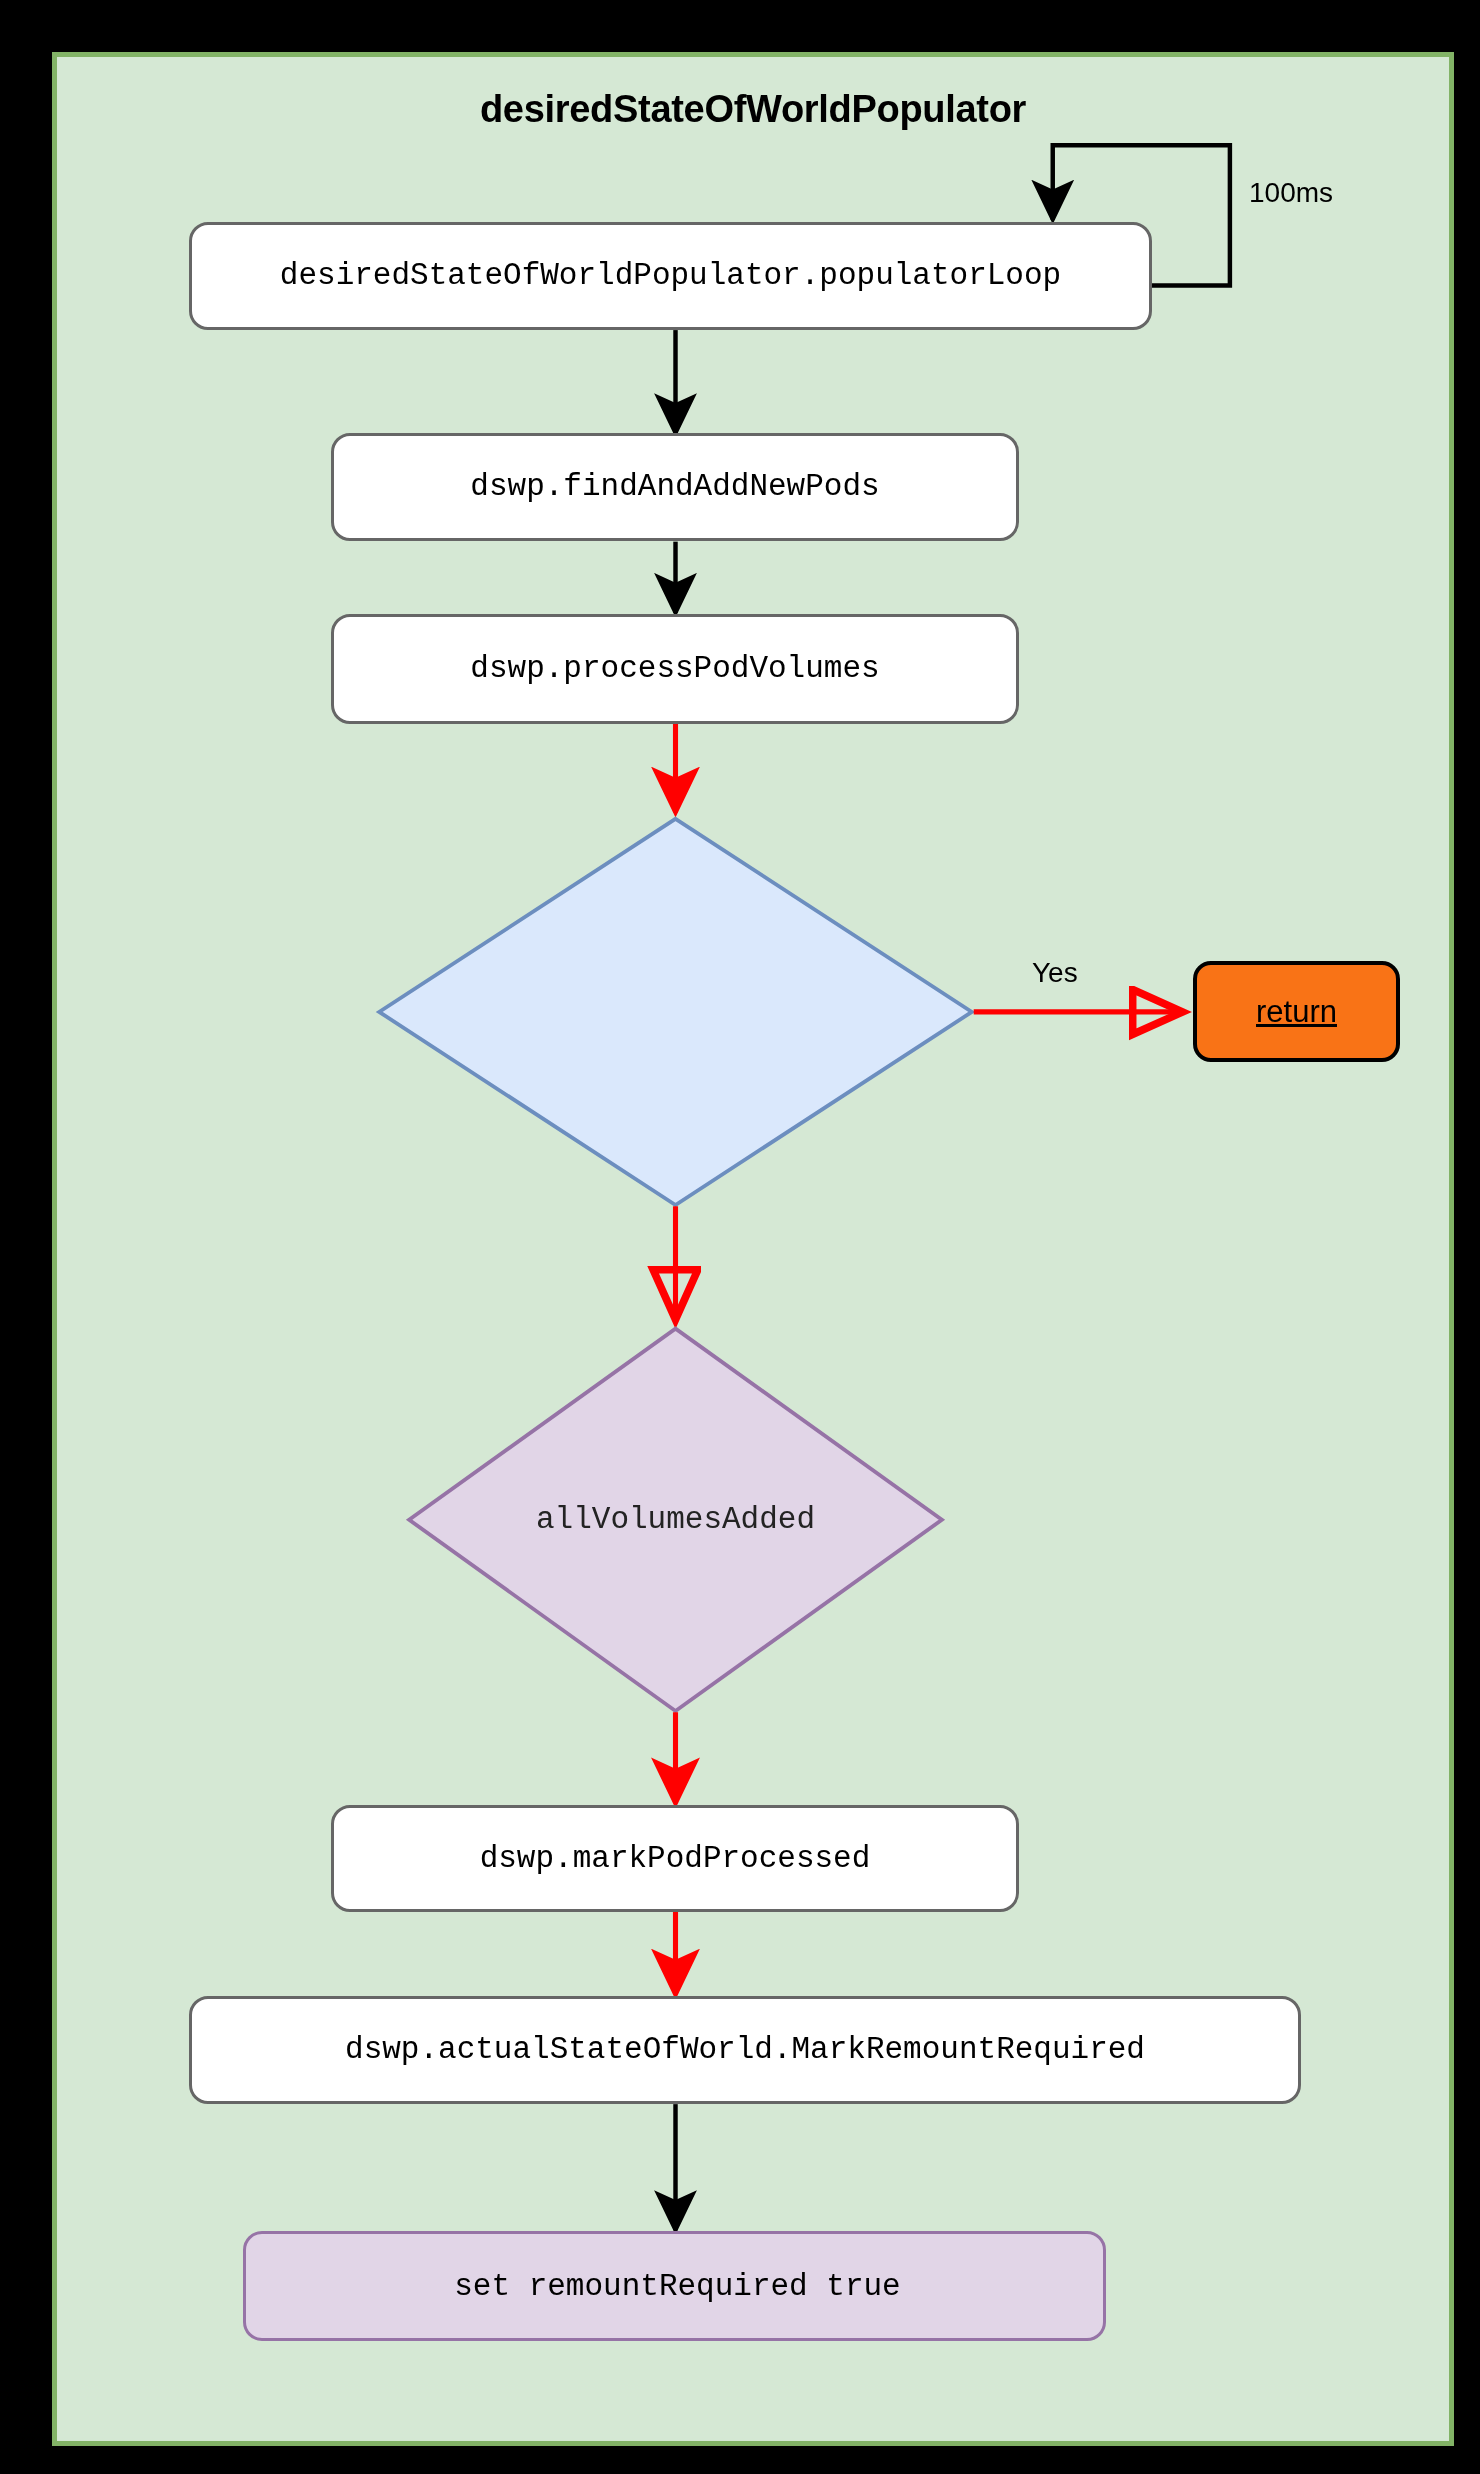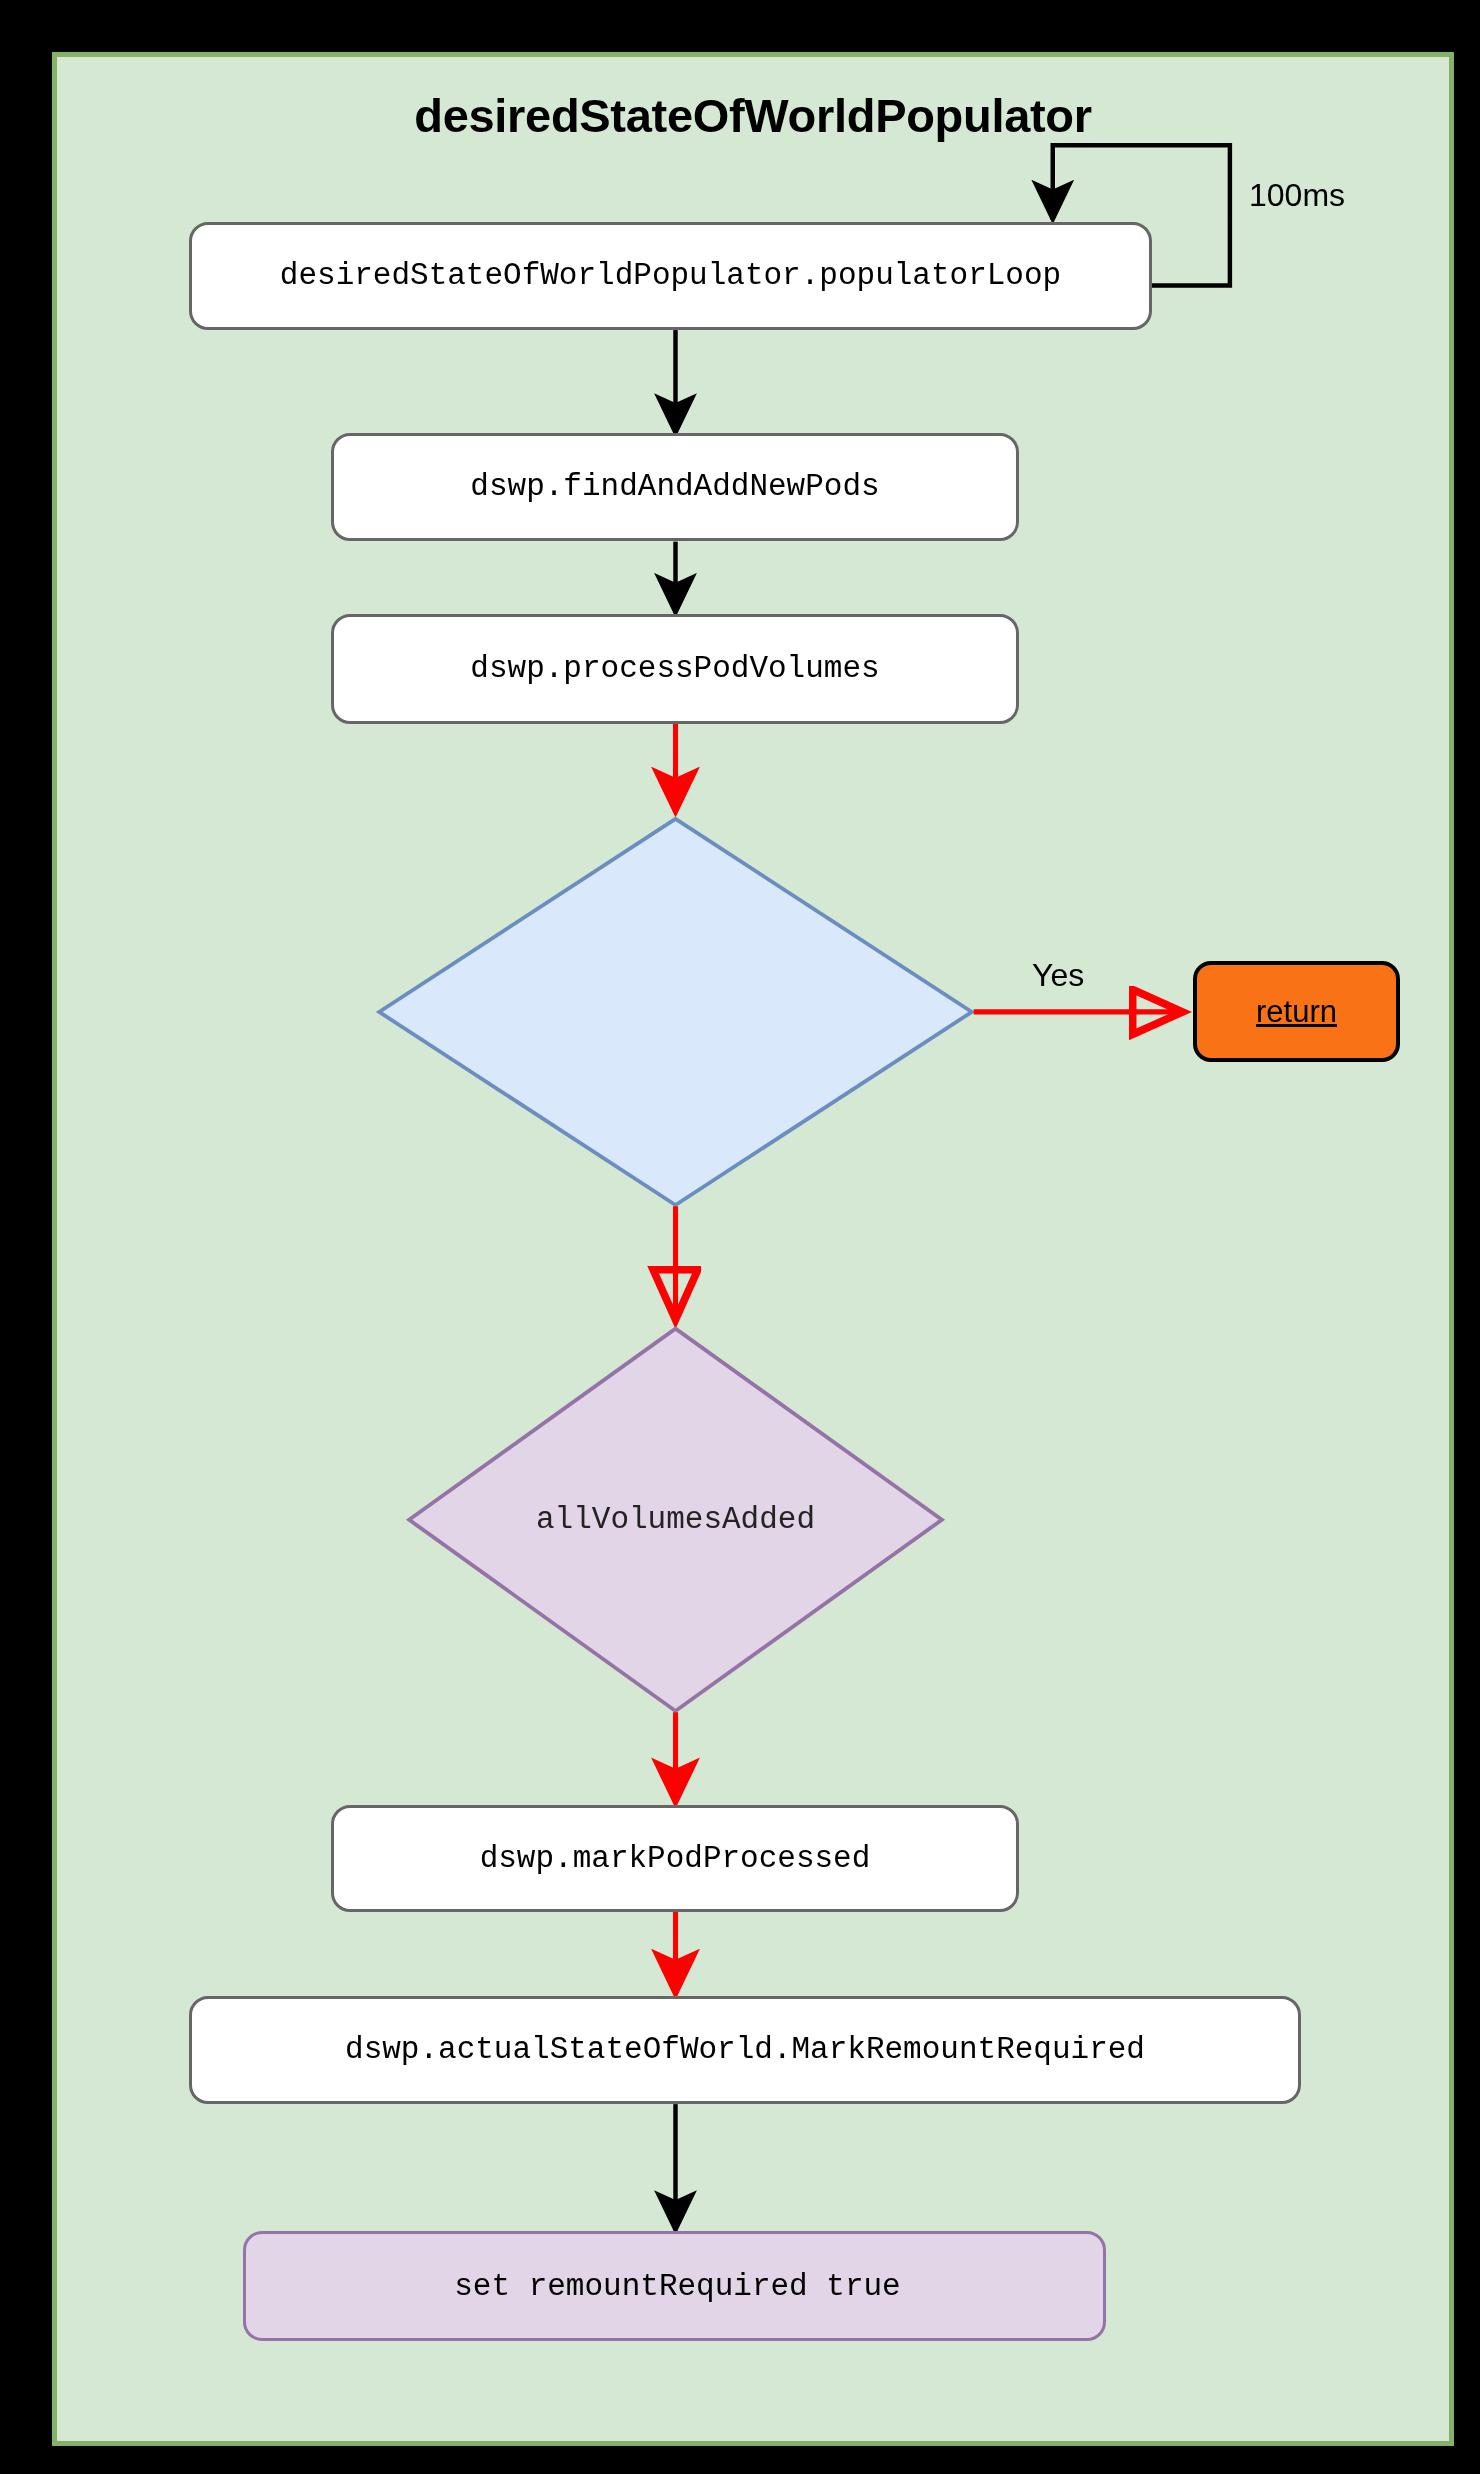--- a/index.html
+++ b/index.html
@@ -34,21 +34,21 @@
   }
 
   #diagram-title {
     position: absolute;
     left: 0;
     top: 31px;
     width: 100%;
     text-align: center;
     font-family: "Liberation Sans", sans-serif;
     font-weight: bold;
-    font-size: 47px;
+    font-size: 38px;
     color: #000000;
     letter-spacing: -0.3px;
   }
 
   
   #edges {
     position: absolute;
     left: 0;
     top: 0;
     width: 1481px;
@@ -111,21 +111,21 @@
     font-size: 31px;
     color: #232323;
     line-height: 1.22;
     white-space: pre-line;
     pointer-events: none;
   }
 
   .edge-label {
     position: absolute;
     font-family: "Liberation Sans", sans-serif;
-    font-size: 32px;
+    font-size: 28px;
     color: #000000;
     white-space: nowrap;
   }
 </style>
 </head>
 <body>
 
 <div id="canvas">
 
   <div id="panel">

